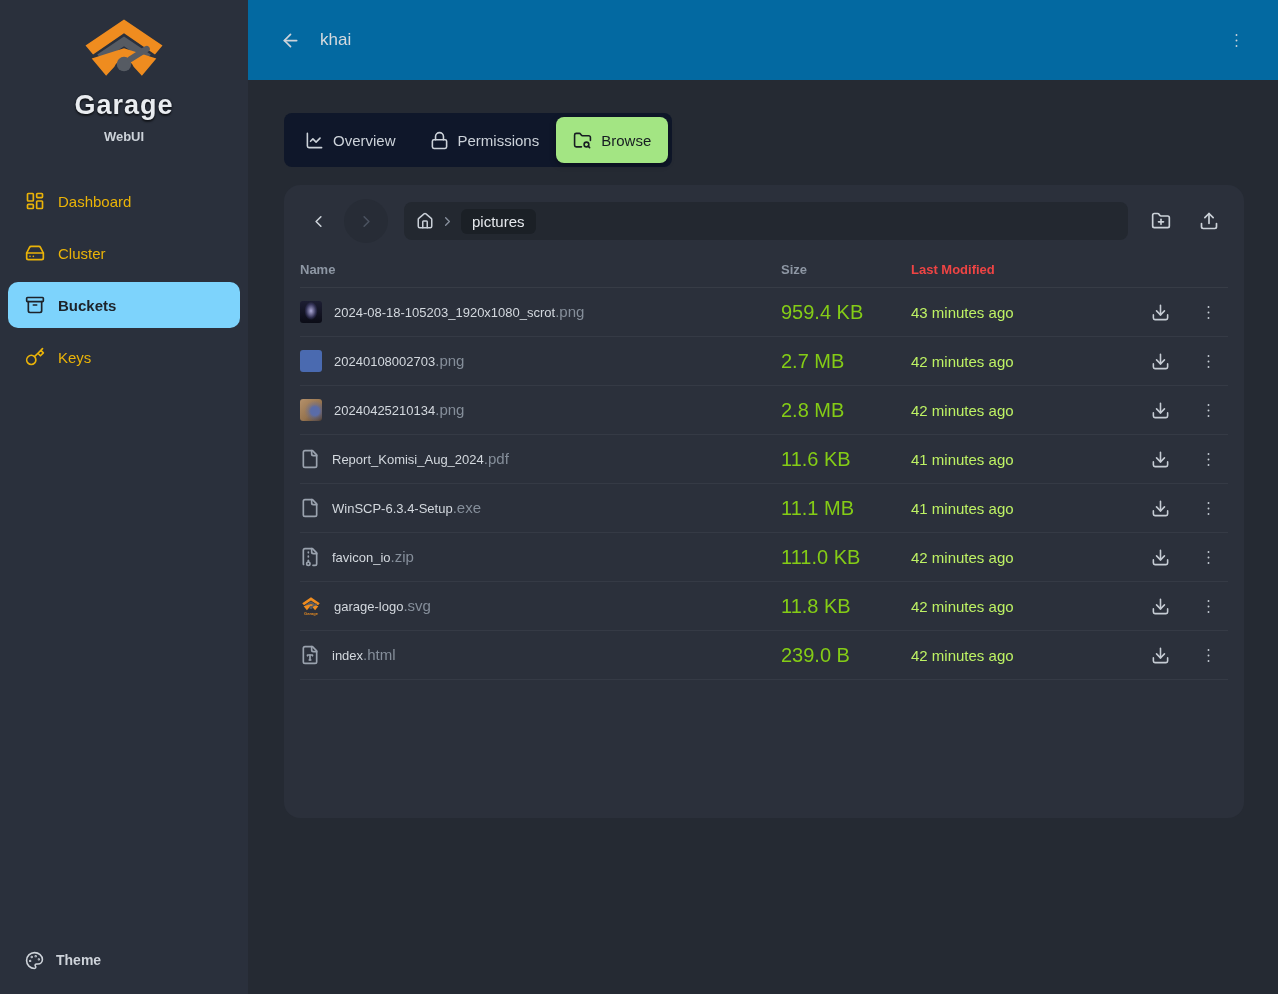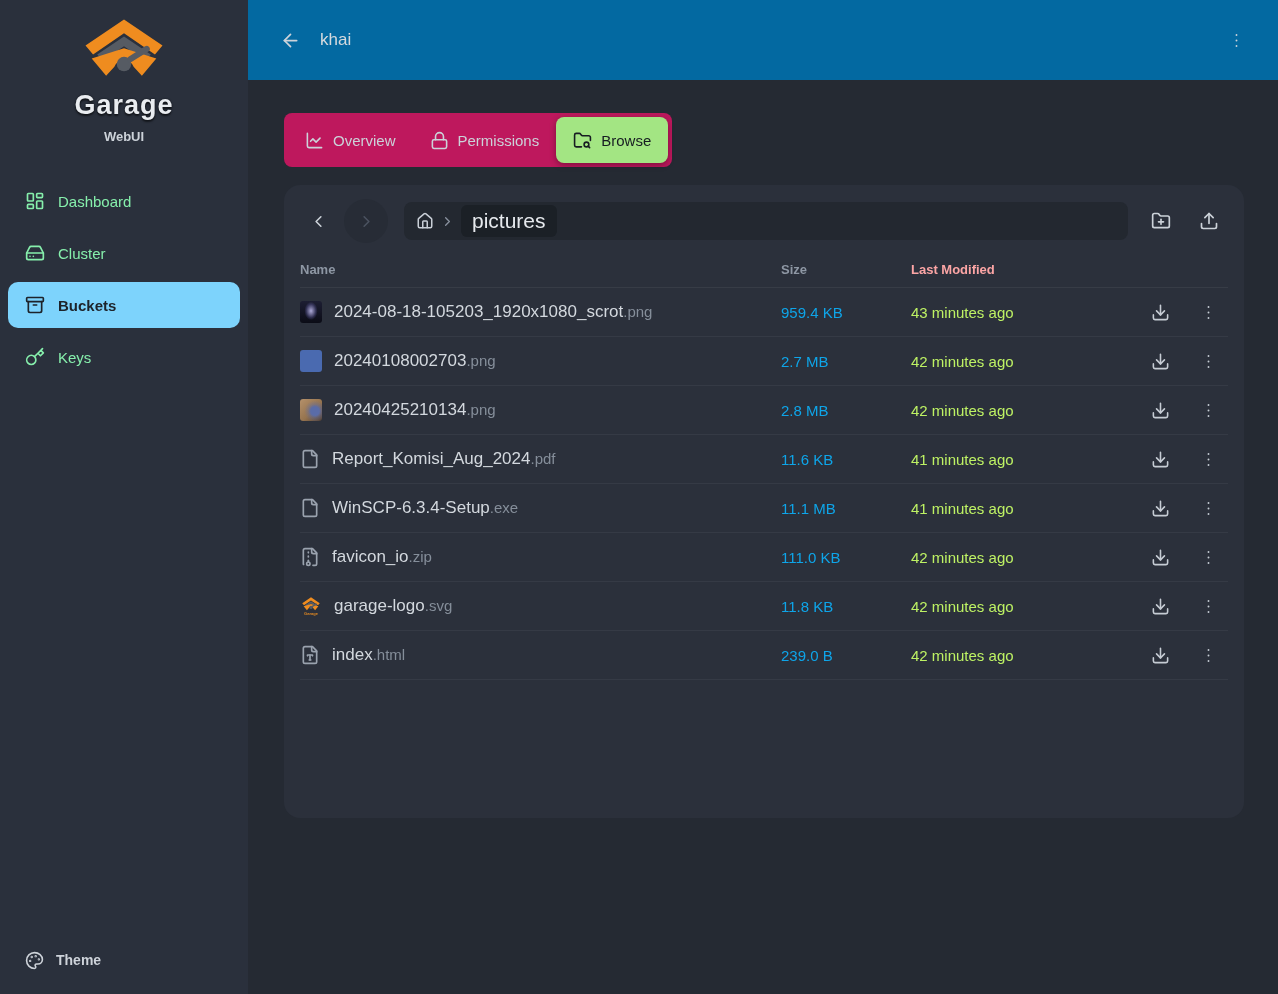--- a/index.html
+++ b/index.html
@@ -21,21 +21,21 @@
   .logo-mark { width:84px; height:66px; }
   .wordmark {
     margin-top:6px; font-size:27px; font-weight:bold; letter-spacing:1px;
     color:#e9ecf0; text-shadow:0 2px 2px rgba(0,0,0,0.55), 0 0 2px #11151b;
   }
   .subtitle { margin-top:8px; font-size:13px; font-weight:bold; color:#ccd2d9; }
   .nav { margin-top:34px; display:flex; flex-direction:column; gap:6px; padding:0 8px; }
   .nav-item {
     height:46px; display:flex; align-items:center; gap:13px;
     padding:0 17px; border-radius:10px; cursor:pointer;
-    font-size:15px; color:#86efac;
+    font-size:15px; color:#eab308;
   }
   .nav-item .icon { width:20px; height:20px; }
   .nav-item.active { background:#7dd3fc; color:#1d232a;font-weight:bold; }
   .sidebar-footer { margin-top:auto; padding:0 8px 14px; }
   .theme-item {
     height:40px; display:flex; align-items:center; gap:12px; padding:0 17px;
     font-size:14px; font-weight:bold; color:#ced3da; cursor:pointer; border-radius:10px;
   }
   .theme-item .icon { width:19px; height:19px; }
 
@@ -50,21 +50,21 @@
   .page-title { margin-left:12px; font-size:17px; color:#d5dade; }
   .topbar-menu { margin-left:auto; width:36px; height:36px; display:flex; align-items:center;
     justify-content:center; color:#cdd3da; cursor:pointer; border-radius:8px; }
   .topbar-menu .icon { width:19px; height:19px; }
 
   
   .content { position:absolute; left:248px; top:80px; right:0; bottom:0; background:#252a33; }
 
   .tabs {
     position:absolute; left:36px; top:33px; height:54px;
-    background:#be185d; border-radius:8px; display:inline-flex; align-items:center; padding:0 4px;
+    background:#0f172a; border-radius:8px; display:inline-flex; align-items:center; padding:0 4px;
   }
   .tab {
     height:46px; display:flex; align-items:center; gap:9px; padding:0 17px;
     border-radius:8px; font-size:15px; color:#ccd2d9; cursor:pointer; white-space:nowrap;
   }
   .tab .icon { width:19px; height:19px; }
   .tab.active { background:#a3e583; color:#171c22; box-shadow:0 2px 6px rgba(0,0,0,0.35); }
 
   
   .card {
@@ -76,41 +76,41 @@
     justify-content:center; color:#cdd3da; cursor:pointer; flex:none; }
   .nav-arrow .icon { width:19px; height:19px; }
   .nav-arrow.disabled { background:#272c36; color:#4b5260; cursor:default; width:44px; height:44px; margin-left:8px; }
   .breadcrumb-bar {
     margin-left:16px; flex:1; height:38px; background:#232830; border-radius:8px;
     display:flex; align-items:center; padding:0 12px; min-width:0;
   }
   .breadcrumb-bar .icon.home { width:18px; height:18px; color:#c9cfd7; cursor:pointer; flex:none; }
   .crumb-sep { width:15px; height:15px; color:#8b93a0; margin:0 6px; flex:none; }
   .crumb-chip {
-    background:#1b2026; border-radius:6px; padding:4px 11px; font-size:21px; color:#e6e9ed; cursor:pointer;
+    background:#1b2026; border-radius:6px; padding:4px 11px; font-size:15px; color:#e6e9ed; cursor:pointer;
   }
   .toolbar-actions { display:flex; align-items:center; margin-left:14px; gap:10px; }
   .tool-btn { width:38px; height:38px; border-radius:8px; display:flex; align-items:center;
     justify-content:center; color:#ccd2d9; cursor:pointer; }
   .tool-btn .icon { width:20px; height:20px; }
 
   
   .ftable { margin-top:8px; }
   .frow, .fhead {
     display:flex; align-items:center;
   }
   .fhead { height:37px; font-size:13px; font-weight:bold; color:#8e97a4;
     border-bottom:1px solid rgba(255,255,255,0.06); }
   .frow { height:49px; border-bottom:1px solid rgba(255,255,255,0.05); cursor:pointer; }
   .frow:last-child { border-bottom:1px solid rgba(255,255,255,0.05); }
   .col-name { flex:0 0 481px; display:flex; align-items:center; gap:12px; min-width:0; }
-  .col-size { flex:0 0 130px; font-size:15px; color:#0ea5e9; }
+  .col-size { flex:0 0 130px; font-size:20px; color:#84cc16; }
   .col-mod  { flex:1 1 auto; font-size:15px; color:#bef264; }
   .col-actions { flex:none; display:flex; align-items:center; gap:8px; }
-  .fname { font-size:17px; color:#d3d8de; white-space:nowrap; overflow:hidden; }
+  .fname { font-size:13px; color:#d3d8de; white-space:nowrap; overflow:hidden; }
   .fext { font-size:15px; color:#858e9a; }
   .file-icon { width:20px; height:20px; color:#9aa2ae; flex:none; }
   .thumb { width:22px; height:22px; border-radius:3px; flex:none; }
   .thumb-scrot {
     background:radial-gradient(ellipse 40% 55% at 50% 45%, rgba(182,178,226,0.95), rgba(104,100,170,0.35) 55%, transparent 75%),
                linear-gradient(180deg,#1d1e33,#0b0c16);
   }
   .thumb-blue {
     background:radial-gradient(circle at 62% 38%, rgba(255,255,255,0.9) 0 18%, transparent 40%),
                linear-gradient(180deg,#bccde4 0%, #7d9fd2 40%, #35539c 75%, #1f3а72 100%);
@@ -355,21 +355,21 @@
               <use href="#i-upload"></use>
             </svg>
         </div>
       </div>
     </div>
 
     <div class="ftable">
       <div class="fhead">
         <div class="col-name">Name</div>
         <div class="col-size" style="font-size:13px;color:#8e97a4;font-weight:bold">Size</div>
-        <div class="col-mod" style="font-size:13px;color:#fca5a5;font-weight:bold">Last Modified</div>
+        <div class="col-mod" style="font-size:13px;color:#ef4444;font-weight:bold">Last Modified</div>
         <div class="col-actions" style="width:98px"></div>
       </div>
       <div id="file-rows">
       <div class="frow">
         <div class="col-name">
           <span class="thumb thumb-scrot"></span>
           <span style="min-width:0;white-space:nowrap;overflow:hidden">
             <span class="fname">2024-08-18-105203_1920x1080_scrot</span><span class="fext">.png</span>
           </span>
         </div>

